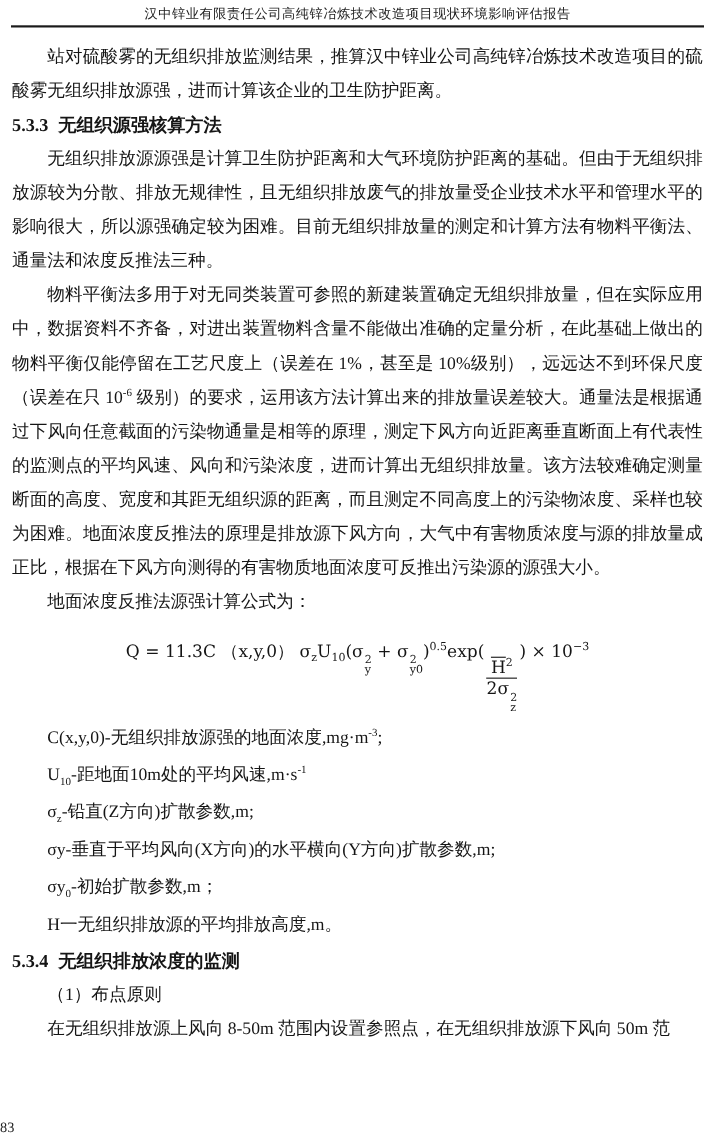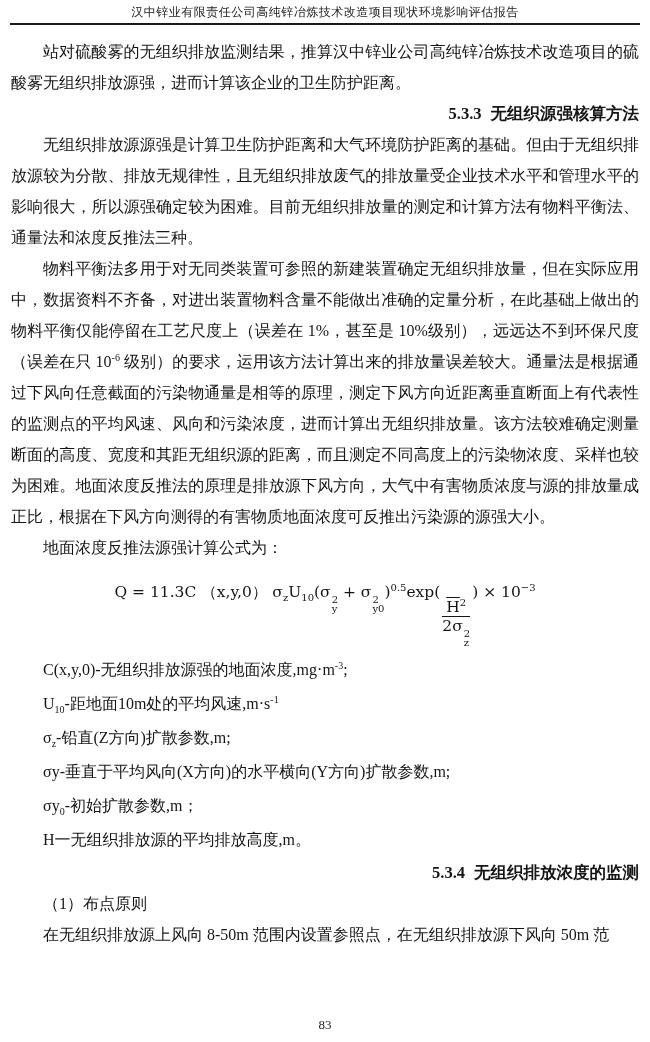--- a/index.html
+++ b/index.html
@@ -16,21 +16,21 @@
   }
   .header-rule{border-bottom:2px solid #1a1a1a;margin-top:3px;}
   .body{
     padding:11px 11px 0;font-size:16px;line-height:31px;
     text-align:justify;text-justify:inter-ideograph;
   }
   .body p{margin:0;font-family:Liberation Serif, serif;}
   .indent{text-indent:32px;}
   .section-heading{
     font-size:16.5px;font-weight:bold;margin:0;line-height:31px;
-    text-align:right;
+    text-align:left;
   }
   .sec-num{margin-right:9px;}
   sup,sub{font-size:10px;line-height:0;}
   .formula{
     text-align:center;text-indent:0;margin:5px 0 6px;
     font-family:"DejaVu Serif","Liberation Serif",serif;
     font-size:15.5px;line-height:48px;
   }
   .stack{
     display:inline-flex;flex-direction:column;align-items:flex-start;
@@ -40,21 +40,21 @@
     display:inline-flex;flex-direction:column;align-items:center;
     vertical-align:-15px;line-height:1.05;margin:0 2px;
   }
   .frac .num{border-bottom:1.3px solid #151515;padding:0 4px 1px;}
   .frac .den{padding-top:1px;}
   .ovl{text-decoration:overline;}
   .defs{margin-top:1px;}
   .defs .def{line-height:34px;text-indent:32px;text-align:left;}
   .page-number{
     position:absolute;bottom:9px;left:0;width:100%;
-    text-align:center;font-size:13px;color:#222;
+    text-align:left;font-size:13px;color:#222;
   }
 </style>
 </head>
 <body>
 
 <div class="page">
 
   <div class="header">
     <div class="header-title">汉中锌业有限责任公司高纯锌冶炼技术改造项目现状环境影响评估报告</div>
     <div class="header-rule"></div>

